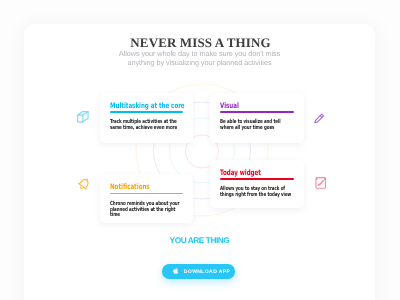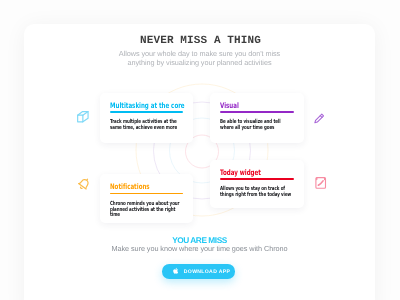--- a/index.html
+++ b/index.html
@@ -3,22 +3,22 @@
 <meta charset="utf-8">
 <style>
   html,body{margin:0;padding:0;}
   body{width:400px;height:300px;overflow:hidden;background:#ffffff;
        font-family:"Liberation Sans",sans-serif;-webkit-font-smoothing:antialiased;text-rendering:geometricPrecision;}
   #stage{position:absolute;left:0;top:0;width:400px;height:300px;overflow:hidden;background:#fdfdfd;}
   .panel{position:absolute;left:24px;top:24px;width:351px;height:292px;background:#fff;
          border-radius:10px;box-shadow:0 2px 22px rgba(0,0,0,0.05);overflow:hidden;}
   .rings{position:absolute;left:0;top:0;width:351px;height:292px;}
   .heading{position:absolute;left:2px;right:0;top:11px;text-align:center;
-           font-size:11px;font-weight:700;letter-spacing:0.12px;color:#3d3d3d;
-           font-family:Liberation Mono, monospace;}
+           font-size:13px;font-weight:700;letter-spacing:0.12px;color:#3d3d3d;
+           font-family:Liberation Serif, serif;}
   .sub{position:absolute;left:0;right:0;top:24.6px;text-align:center;
        font-size:7.3px;line-height:9.6px;color:#b0b3b8;letter-spacing:-0.07px;}
   .card{position:absolute;background:#fff;border-radius:5px;
         box-shadow:0 2px 7px rgba(40,50,80,0.065);}
   .card .ttl{position:absolute;font-weight:700;letter-spacing:-0.02px;white-space:nowrap;transform-origin:left top;font-family:"DejaVu Sans Condensed","DejaVu Sans",sans-serif;transform:scale(0.733,0.91);}
   .card .rule{position:absolute;height:1.6px;border-radius:1px;}
   .card .body{position:absolute;font-size:6.2px;line-height:6.7px;font-weight:700;color:#15161a;letter-spacing:-0.1px;font-family:"DejaVu Sans Condensed","DejaVu Sans",sans-serif;transform:scale(0.72,0.9);transform-origin:left top;white-space:nowrap;}
   .footh{position:absolute;left:0;right:0;top:210.5px;text-align:center;font-size:8.3px;
          font-weight:700;letter-spacing:-0.45px;color:#1ec8f5;}
   .footp{position:absolute;left:0;right:0;top:219.5px;text-align:center;font-size:7.3px;letter-spacing:-0.07px;color:#8a8f96;}
@@ -106,22 +106,21 @@
     </svg>
     <svg class="icon" style="left:289.7px;top:152.4px;width:13.4px;height:13.4px;" viewBox="0 0 24 24">
       <g fill="none" stroke="#f78ca2" stroke-linejoin="round" stroke-linecap="round">
         <rect x="3.4" y="3.0" width="17.2" height="19.0" rx="1.8" stroke-width="2.0"></rect>
         <path d="M4.9 3.9 L4.9 6.4" stroke-width="2.4"></path>
         <path d="M19.1 3.9 L19.1 6.4" stroke-width="2.4"></path>
         <path d="M7.8 16.6 L11.4 14.2 L16.4 8.6" stroke-width="2.8"></path>
       </g>
     </svg>
 
-    <div class="footh">YOU ARE MISS</div>
-    <div class="footp">Make sure you know where your time goes with Chrono</div>
+    <div class="footh">YOU ARE THING</div>
 
     <div class="btn">
       <svg width="6.2" height="7.8" viewBox="0 0 8 10" style="position:absolute;left:11.1px;top:3.1px;">
         <path d="M5.6 5.2c0-1 .8-1.5.85-1.55-.47-.68-1.2-.78-1.45-.79-.62-.06-1.2.36-1.51.36-.31 0-.79-.35-1.3-.34-.67.01-1.28.39-1.63.98-.69 1.2-.18 2.98.5 3.95.33.48.73 1.01 1.25.99.5-.02.69-.32 1.3-.32.6 0 .77.32 1.3.31.54-.01.88-.48 1.21-.96.38-.55.54-1.08.54-1.11-.01-.01-1.04-.4-1.05-1.58z" fill="#fff"></path>
         <path d="M4.6 2.2c.27-.33.45-.79.4-1.25-.39.016-.86.26-1.14.59-.25.29-.47.76-.41 1.2.43.034.88-.22 1.15-.54z" fill="#fff"></path>
       </svg>
       <span class="lab">DOWNLOAD APP</span>
     </div>
 
   </div>

